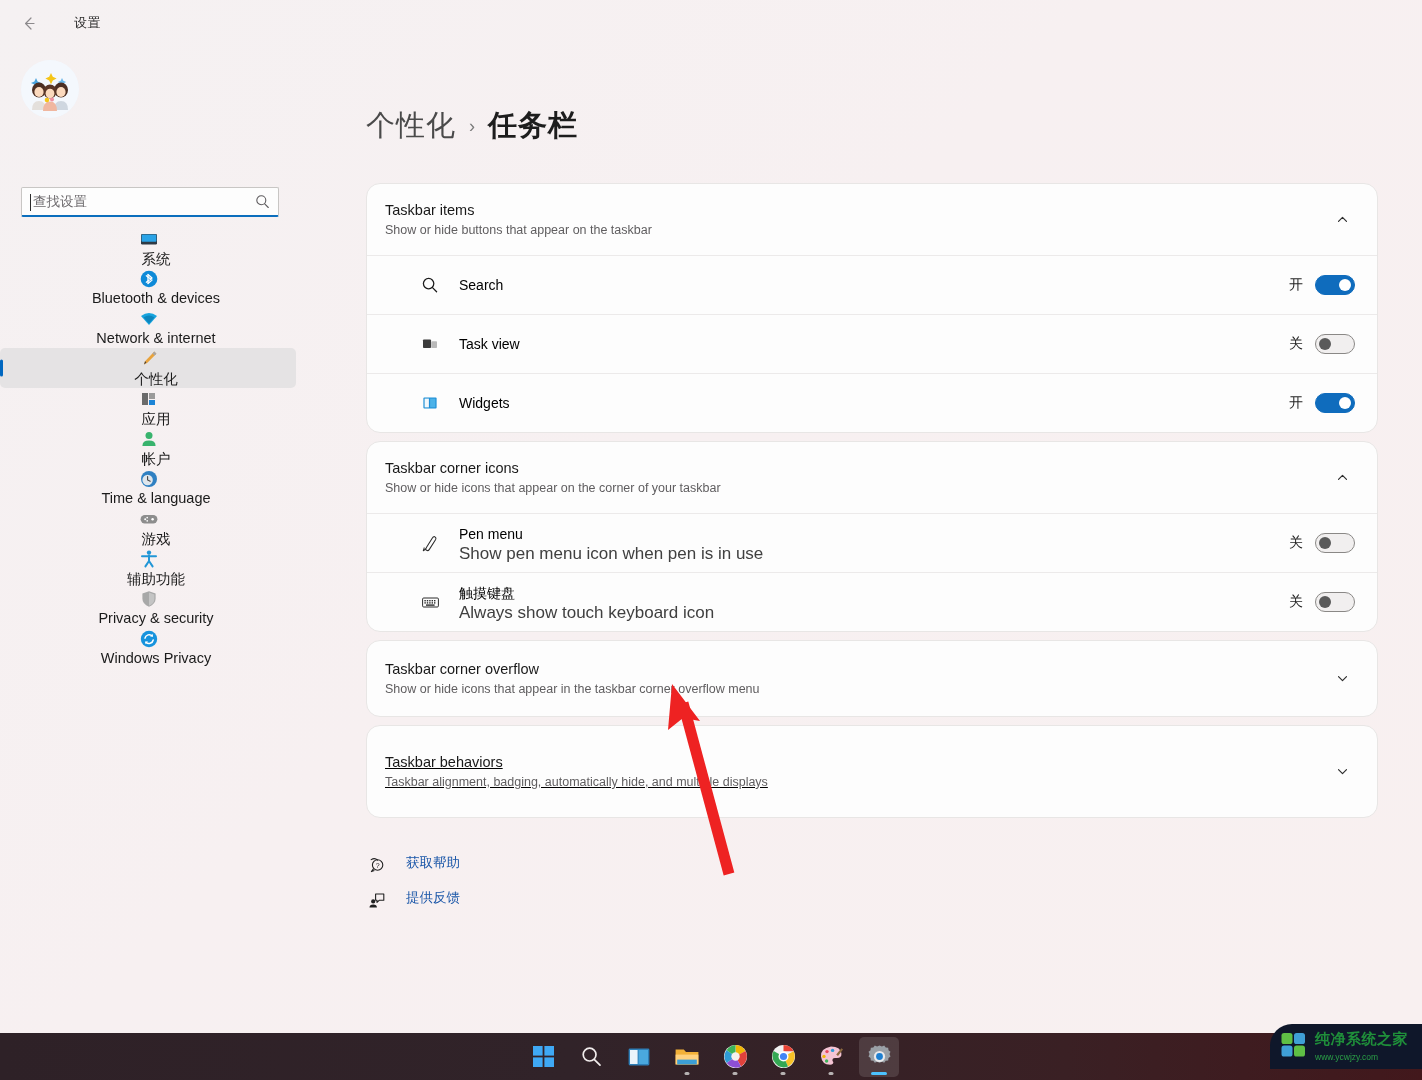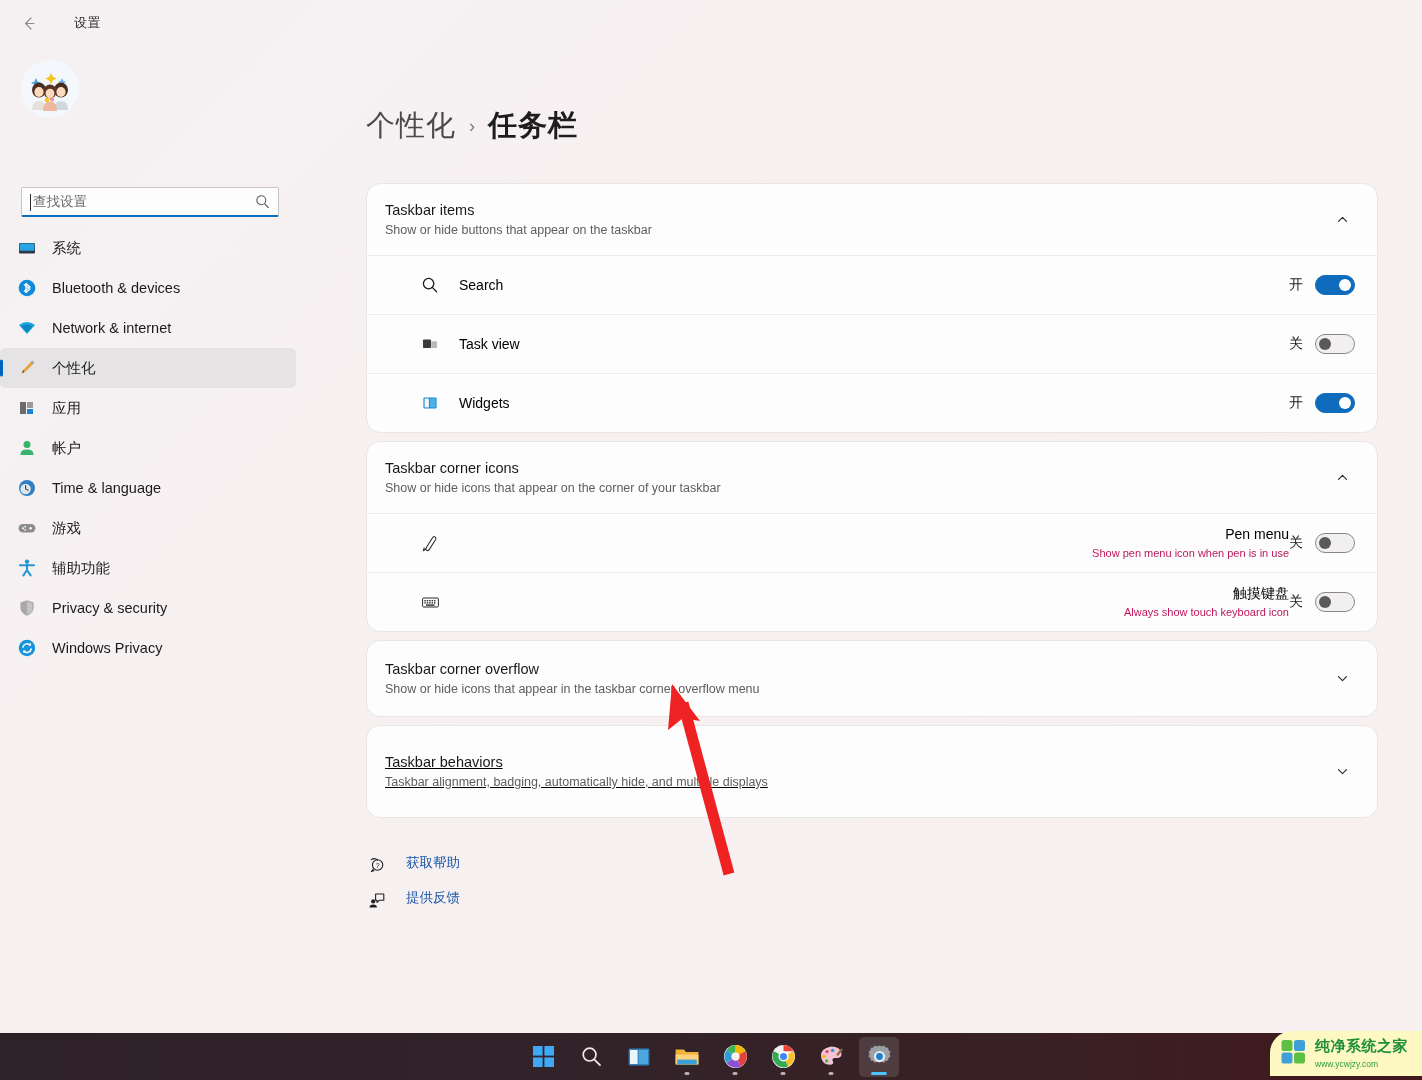--- a/index.html
+++ b/index.html
@@ -129,20 +129,21 @@
   .nav-item {
     position: relative;
     display: flex;
     align-items: center;
     height: 40px;
     margin: 0 8px 0 0;
     padding-left: 16px;
     box-sizing: border-box;
     border-radius: 5px;
     color: #1d1d1d;
+    flex-direction: column;
   }
   .nav-item.active {
     background: #e5e3e4;
   }
   .nav-item.active::before {
     content: "";
     position: absolute;
     left: 0; top: 50%;
     transform: translateY(-50%);
     width: 3px; height: 17px;
@@ -227,36 +228,36 @@
   }
 
   .row {
     display: flex;
     align-items: center;
     border-top: 1px solid #eceaea;
     padding: 0 22px 0 52px;
     min-height: 59px;
     box-sizing: border-box;
   }
-  .row.tall { min-height: 59px; text-align: right; }
+  .row.tall { min-height: 59px; }
   .row-ico {
     flex: 0 0 22px;
     width: 22px; height: 22px;
     margin-right: 18px;
     display: flex; align-items: center; justify-content: center;
   }
   .row-texts { flex: 1 1 auto; min-width: 0; }
   .row-title {
     font-size: 14px;
     color: #000000;
     line-height: 20px;
   }
   .row-sub {
-    font-size: 11px;
-    color: #be185d;
+    font-size: 17px;
+    color: #404040;
     line-height: 17px;
     margin-top: 1px;
   }
   .row-right {
     display: flex;
     align-items: center;
     flex: 0 0 auto;
   }
   .state-text {
     font-size: 14px;
@@ -357,23 +358,23 @@
     background: #b6b2b2;
   }
   .tb-dot.wide {
     width: 16px;
     background: #4cc2ff;
   }
 
   
   #watermark {
     position: absolute;
-    right: 0; bottom: 4px;
+    right: 0; bottom: 11px;
     width: 152px; height: 45px;
-    background: #fef9c3;
+    background: #0f172a;
     border-top-left-radius: 22px;
     border-bottom-left-radius: 0;
     display: flex;
     align-items: center;
     padding-left: 10px;
     box-sizing: border-box;
     overflow: hidden;
   }
   #wm-logo { flex: 0 0 28px; margin-right: 7px; }
   #wm-texts { line-height: 1; }

